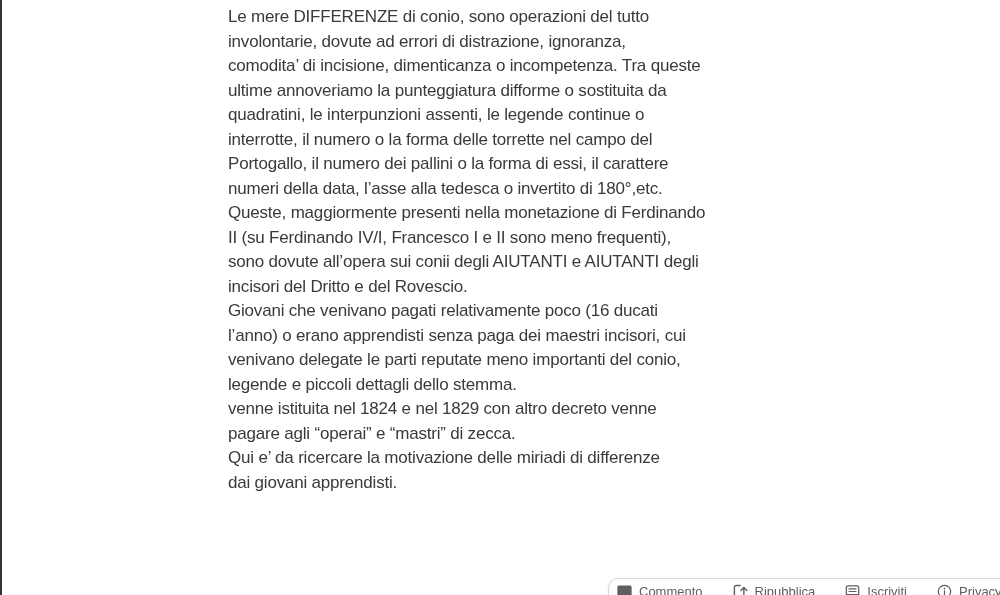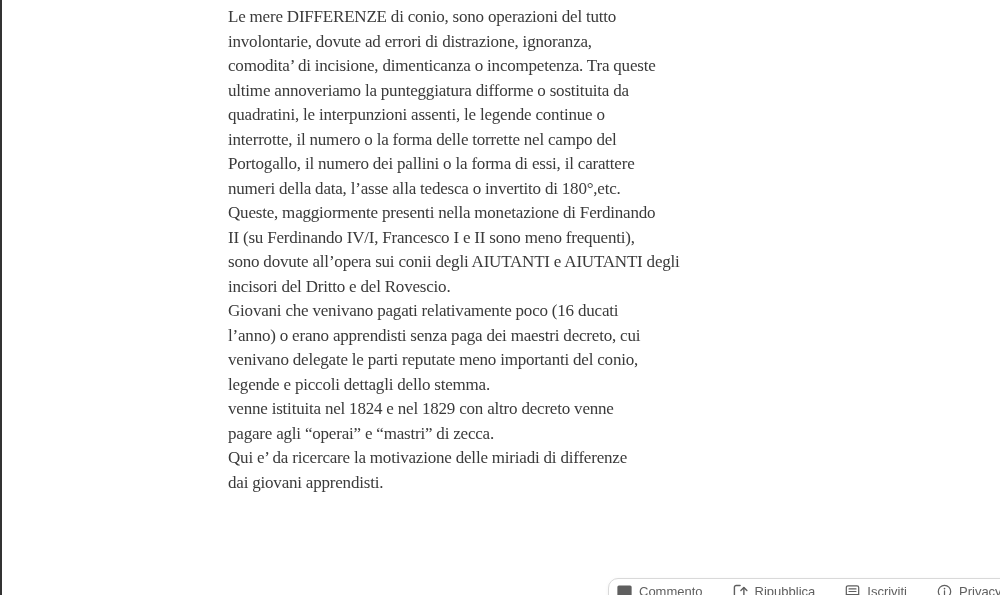--- a/index.html
+++ b/index.html
@@ -20,21 +20,21 @@
     top: 0;
     width: 2px;
     height: 100%;
     background: #333333;
   }
   .article {
     position: absolute;
     left: 228px;
     top: 5px;
     width: 470px;
-    font-family: Liberation Serif, serif;
+    font-family: Liberation Sans, sans-serif;
     font-size: 17px;
     line-height: 24.5px;
     letter-spacing: -0.2px;
     color: #3a3a3a;
   }
   .article-line {
     white-space: nowrap;
     height: 24.5px;
   }
   .action-bar {
@@ -91,21 +91,21 @@
     <div class="article-line">ultime annoveriamo la punteggiatura difforme o sostituita da</div>
     <div class="article-line">quadratini, le interpunzioni assenti, le legende continue o</div>
     <div class="article-line">interrotte, il numero o la forma delle torrette nel campo del</div>
     <div class="article-line">Portogallo, il numero dei pallini o la forma di essi, il carattere</div>
     <div class="article-line">numeri della data, l’asse alla tedesca o invertito di 180°,etc.</div>
     <div class="article-line">Queste, maggiormente presenti nella monetazione di Ferdinando</div>
     <div class="article-line">II (su Ferdinando IV/I, Francesco I e II sono meno frequenti),</div>
     <div class="article-line">sono dovute all’opera sui conii degli AIUTANTI e AIUTANTI degli</div>
     <div class="article-line">incisori del Dritto e del Rovescio.</div>
     <div class="article-line">Giovani che venivano pagati relativamente poco (16 ducati</div>
-    <div class="article-line">l’anno) o erano apprendisti senza paga dei maestri decreto, cui</div>
+    <div class="article-line">l’anno) o erano apprendisti senza paga dei maestri incisori, cui</div>
     <div class="article-line">venivano delegate le parti reputate meno importanti del conio,</div>
     <div class="article-line">legende e piccoli dettagli dello stemma.</div>
     <div class="article-line">venne istituita nel 1824 e nel 1829 con altro decreto venne</div>
     <div class="article-line">pagare agli “operai” e “mastri” di zecca.</div>
     <div class="article-line">Qui e’ da ricercare la motivazione delle miriadi di differenze</div>
     <div class="article-line">dai giovani apprendisti.</div>
   </main>
 
 <div class="action-bar" id="action-bar" style="background: rgb(255, 255, 255); border-color: rgb(217, 217, 217);">
     <button class="bar-item" style="color: rgb(95, 95, 95);">

